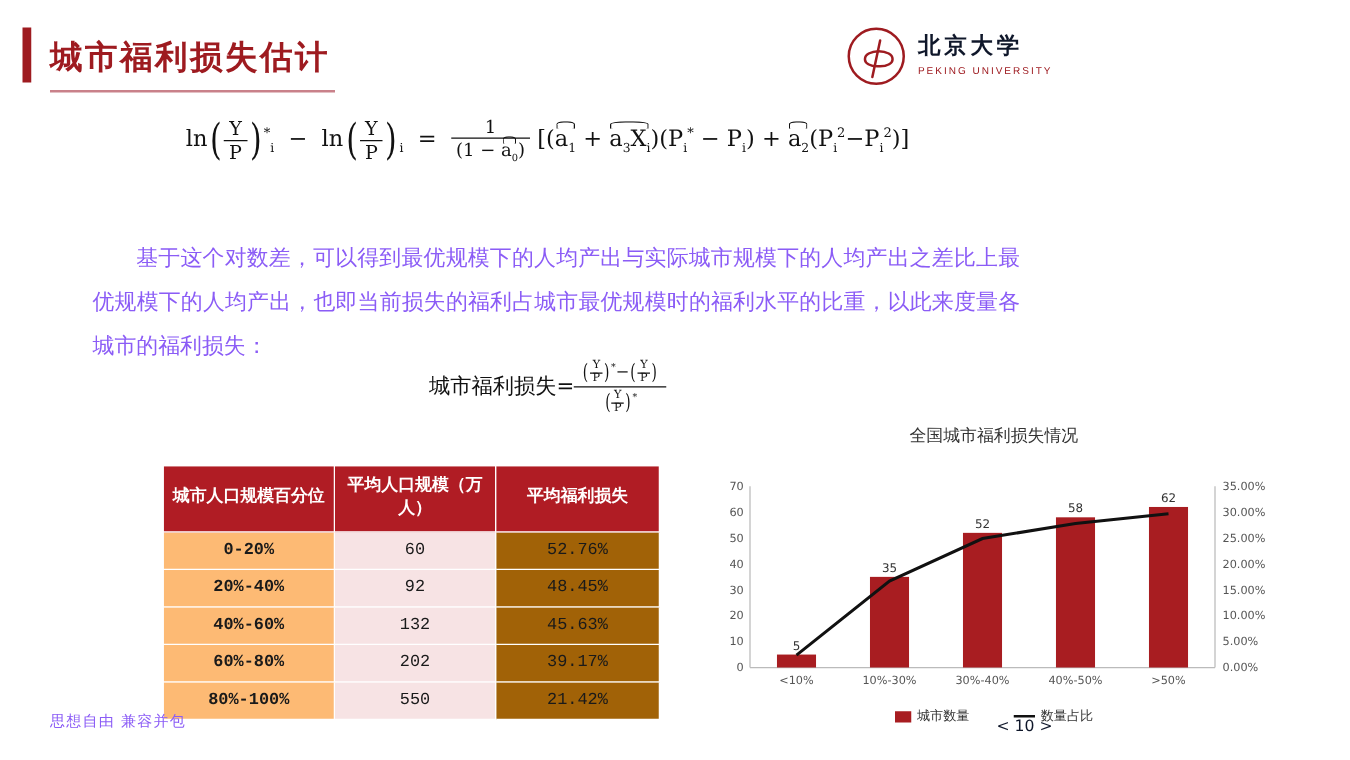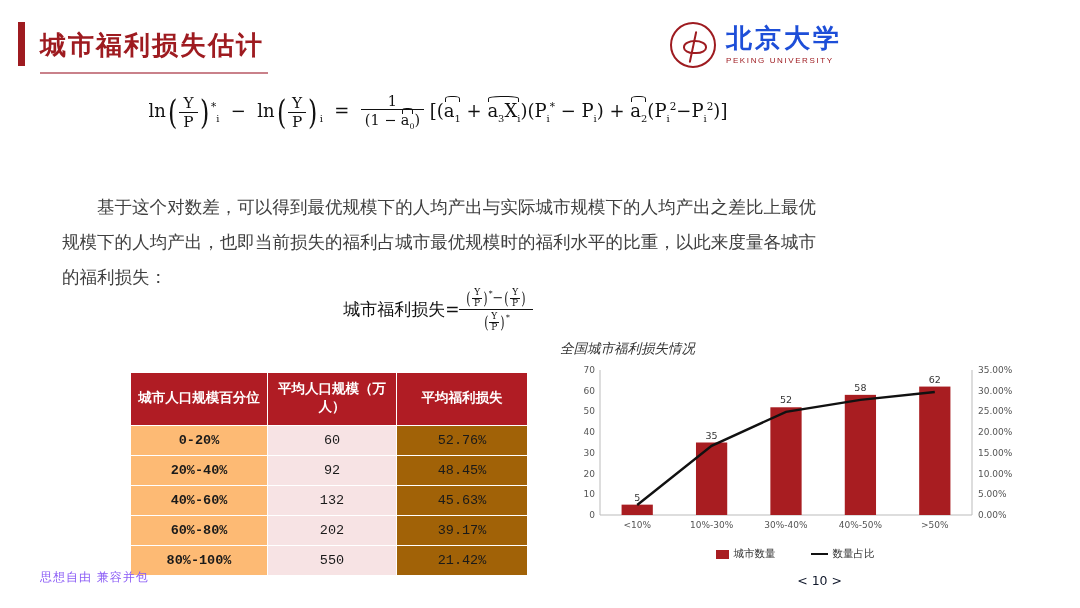--- a/index.html
+++ b/index.html
@@ -80,25 +80,25 @@
     position: absolute;
     left: 11px;
     top: 16px;
     width: 24px;
     height: 14px;
     border: 2px solid #9e1b20;
     border-radius: 50% 50% 45% 45%;
     box-sizing: border-box;
   }
   .logo-text-cn {
-    font-size: 26px;
+    font-size: 18px;
     font-weight: bold;
-    color: #1d4ed8;
+    color: #0f172a;
     letter-spacing: 3px;
-    font-family: Liberation Serif, serif;
+    font-family: Liberation Mono, monospace;
     line-height: 1.1;
   }
   .logo-text-en {
     font-size: 8px;
     color: #9e1b20;
     letter-spacing: 1.6px;
     margin-top: 3px;
   }
   
   .formula-main {
@@ -154,26 +154,26 @@
     top: -2px;
     height: 5px;
     border-top: 1.3px solid #111;
     border-left: 1.3px solid #111;
     border-right: 1.3px solid #111;
     border-radius: 40% 40% 0 0;
   }
   
   .para {
     position: absolute;
-    left: 62px;
+    left: 74px;
     right: 60px;
     top: 190px;
     font-size: 17.5px;
     line-height: 2.0;
-    color: #404040;
+    color: #8b5cf6;
     text-align: justify;
     text-indent: 2em;
     font-family: "DejaVu Sans", sans-serif;
   }
   
   .formula-2 {
     position: absolute;
     left: 0;
     right: 0;
     top: 288px;
@@ -262,26 +262,25 @@
   }
   
   .chart-wrap {
     position: absolute;
     left: 560px;
     top: 340px;
     width: 470px;
     height: 240px;
   }
   .chart-title {
-    text-align: left;
+    text-align: center;
     font-size: 13.5px;
     color: #333;
     font-family: "DejaVu Sans", sans-serif;
-    margin-bottom: 0;
-    font-style: italic;
+    margin-bottom: 19px;
   }
   .chart-body {
     position: relative;
     width: 470px;
     height: 185px;
   }
   .chart-legend {
     display: flex;
     justify-content: center;
     gap: 35px;

